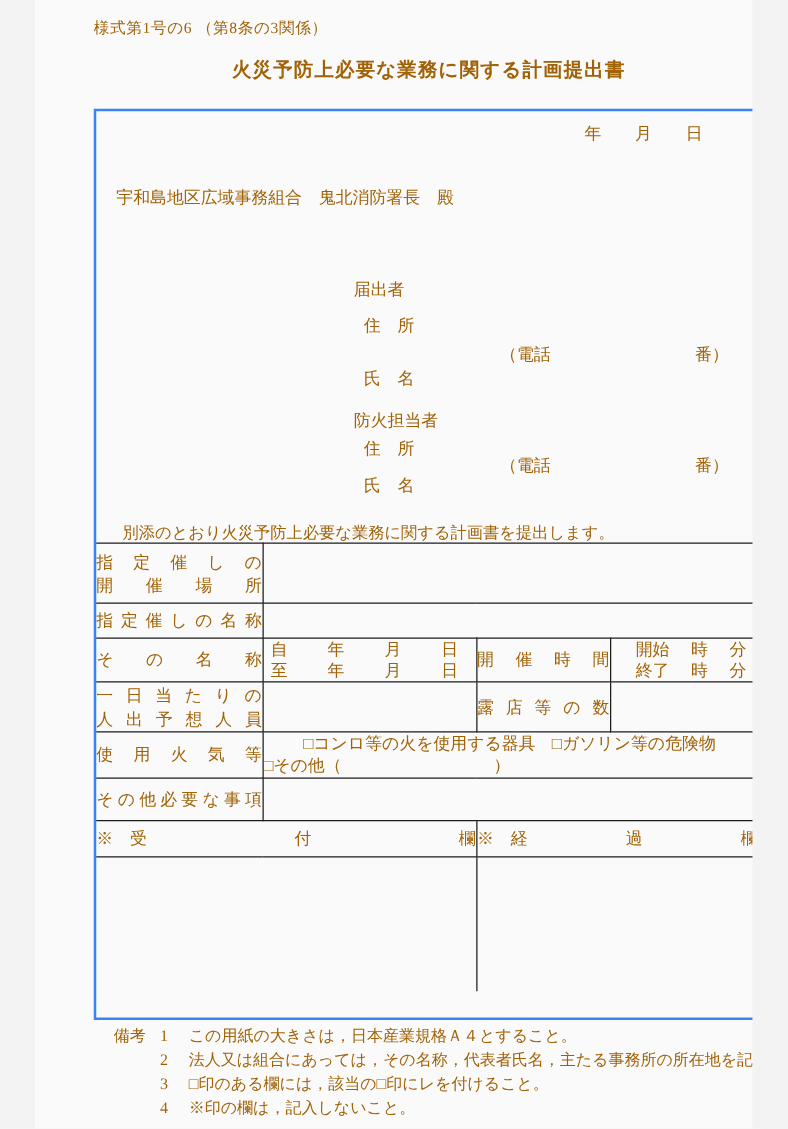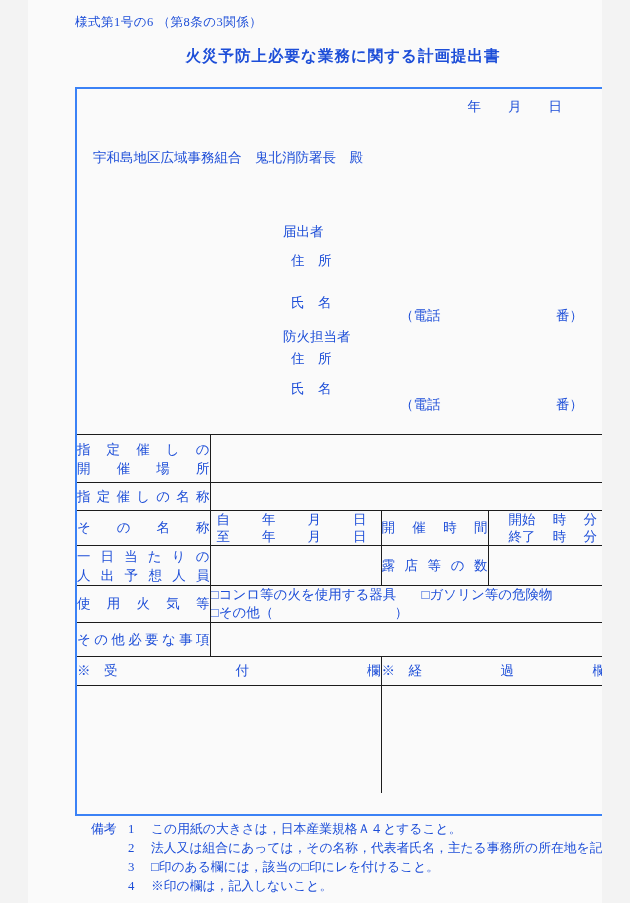--- a/index.html
+++ b/index.html
@@ -1,21 +1,21 @@
 <!DOCTYPE html>
 <html><head>
 <meta charset="utf-8">
 <style>
   * { margin:0; padding:0; box-sizing:border-box; }
   html,body { background:#f3f3f3; }
   .page {
     position:relative;
     width:574px; height:903px;
     background:#fafafa;
-    color:#1d4ed8;
+    color:#a16207;
     font-family:"Liberation Serif","DejaVu Serif",serif;
     overflow:hidden;
     margin:0 auto;
   }
   .form-number {
     position:absolute; left:47px; top:14px;
     font-size:12.5px; letter-spacing:0.5px;
   }
   .form-title {
     position:absolute; left:0; top:46px; width:630px;
@@ -28,21 +28,21 @@
   }
   .abs { position:absolute; font-size:13.5px; white-space:nowrap; }
   .date-line { top:9px; right:44px; }
   .addressee { top:60px; left:16px; }
   .h-notifier { top:134px; left:206px; }
   .addr1 { top:163px; left:214px; }
   .name1 { top:205px; left:214px; }
   .h-manager { top:239px; left:206px; }
   .addr2 { top:261px; left:214px; }
   .name2 { top:291px; left:214px; }
-  .phone { display:flex; justify-content:space-between; width:183px; left:323px;margin-top:32px; }
+  .phone { display:flex; justify-content:space-between; width:183px; left:323px; }
   .phone1 { top:186px; }
   .phone2 { top:275px; }
   .declaration { top:328px; left:21px; font-size:13px; }
 
   table.plan {
     position:absolute; left:0; top:345px;
     width:529px; border-collapse:collapse; table-layout:fixed;
   }
   table.plan td {
     border:1px solid #1c1c1c;
@@ -57,21 +57,21 @@
   .just { display:block; text-align:justify; text-align-last:justify; }
   td.lbl { padding:2px 7px; }
   .sp { display:flex; justify-content:space-between; }
   .l17 { line-height:17px; }
   .l19 { line-height:19px; }
   .pad-period { padding:0 14px 0 6px; }
   .pad-time { padding:0 9px 0 20px; }
   .pad-mid { padding:2px 9px;margin-left:44px; }
   .hdr-cell { padding:0 28px; font-size:13.5px; }
   .fire-cell { padding:1px 4px 1px 6px; }
-  .fire-line1 { display:flex; column-gap:25px; line-height:18px; white-space:nowrap; }
+  .fire-line1 { display:flex; column-gap:13px; line-height:18px; white-space:nowrap;margin-left:32px; }
   .fire-line2 { line-height:18px; white-space:nowrap; }
   .notes {
     position:absolute; left:63px; top:820px;
     font-size:12.8px; line-height:19px;
   }
   .note-row { display:grid; grid-template-columns:37px 23px auto; white-space:nowrap; }
 </style>
 </head>
 <body>
 
@@ -94,20 +94,21 @@
     <div class="abs name1">氏　名</div>
 
     <div class="abs h-manager">防火担当者</div>
     <div class="abs addr2">住　所</div>
     <div class="abs phone phone2">
       <span>（電話</span>
       <span>番）</span>
     </div>
     <div class="abs name2">氏　名</div>
 
+    <div class="abs declaration">別添のとおり火災予防上必要な業務に関する計画書を提出します。</div>
 
     <table class="plan">
       <colgroup>
         <col style="width:133px">
           <col style="width:171px">
           <col style="width:107px">
           <col style="width:118px">
       </colgroup>
       <tbody>
           <tr>

